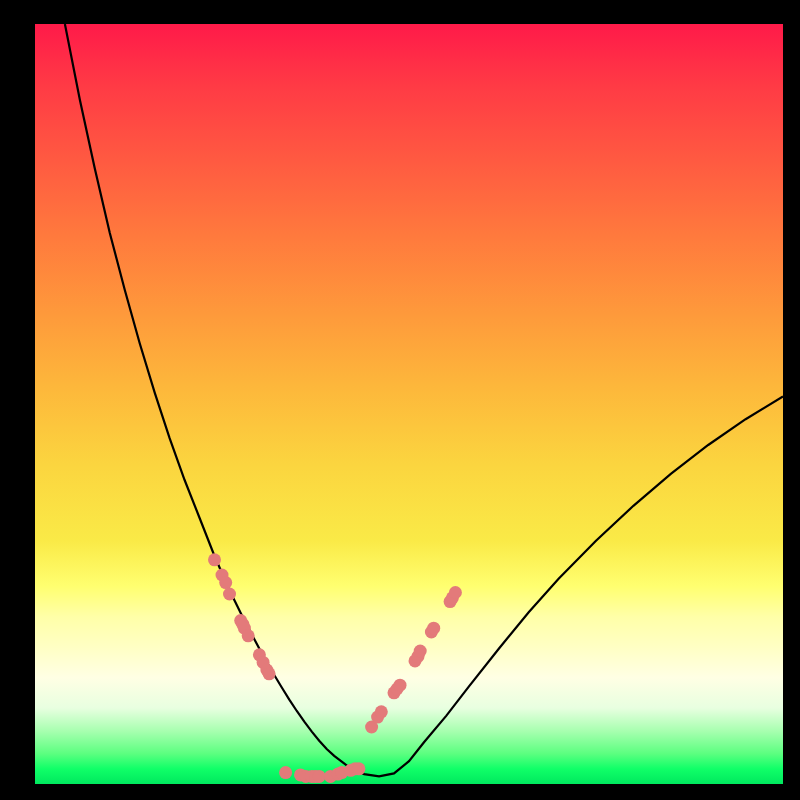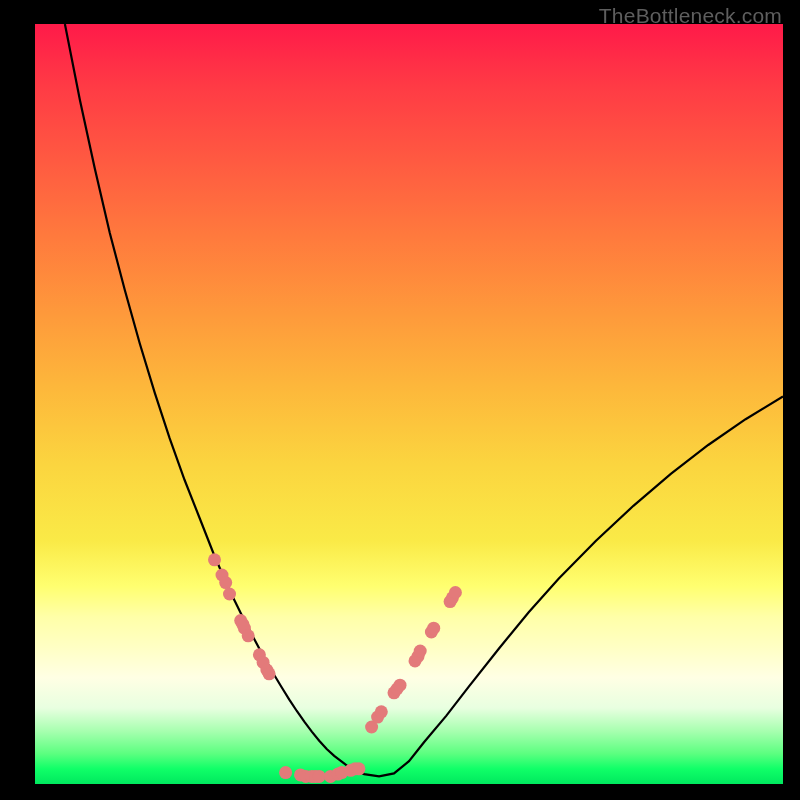--- a/index.html
+++ b/index.html
@@ -107,14 +107,13 @@
           <circle cx="383.0" cy="632.3" r="6.5" fill="#e37a7a"></circle>
           <circle cx="385.2" cy="627.0" r="6.5" fill="#e37a7a"></circle>
           <circle cx="396.4" cy="608.0" r="6.5" fill="#e37a7a"></circle>
           <circle cx="398.7" cy="604.2" r="6.5" fill="#e37a7a"></circle>
           <circle cx="415.1" cy="577.6" r="6.5" fill="#e37a7a"></circle>
           <circle cx="417.4" cy="573.8" r="6.5" fill="#e37a7a"></circle>
           <circle cx="420.4" cy="568.5" r="6.5" fill="#e37a7a"></circle>
         </g>
     </svg>
   </div>
-  <div class="watermark">TheBottleneck.com</div>
 </div>
 
 </body></html>

